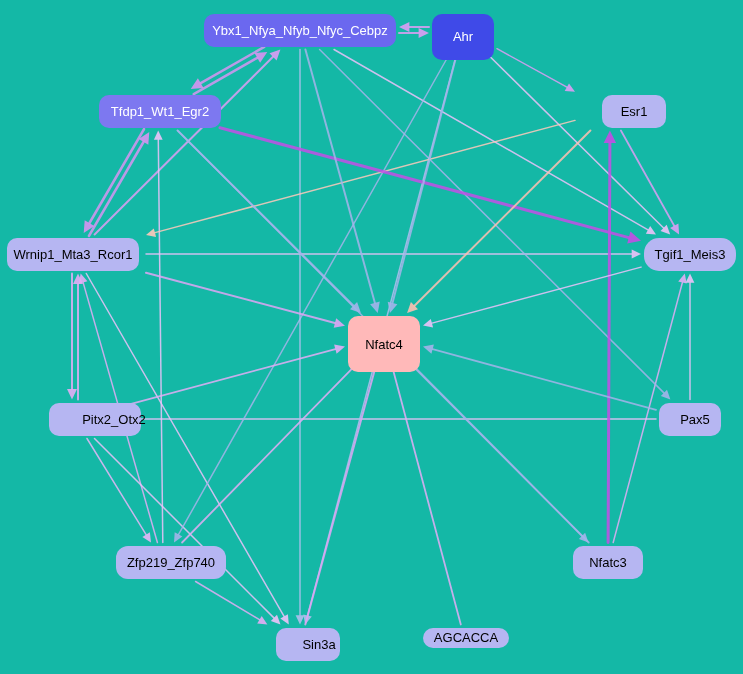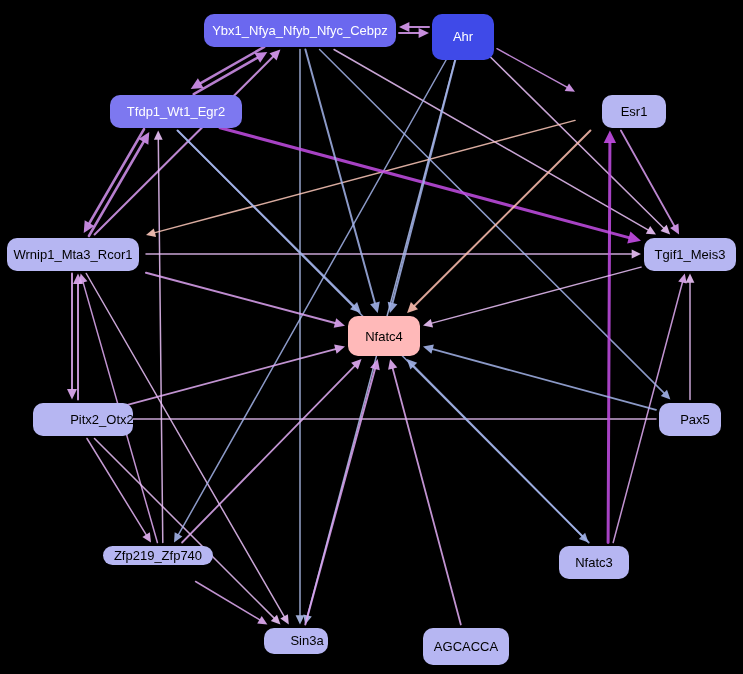--- a/index.html
+++ b/index.html
@@ -18,21 +18,21 @@
     font-size:13px;
     box-sizing:border-box;
     padding:0 6px;
     white-space:nowrap;
     cursor:default;
   }
 </style>
 </head>
 <body>
 
-<div class="canvas" id="graph" style="width: 743px; height: 674px; background: #000000;">
+<div class="canvas" id="graph" style="width: 743px; height: 674px; background: #14b8a6;">
     <svg width="743" height="674">
       <g>
         <line x1="264.3" y1="46.9" x2="200.7" y2="83.2" stroke="#d694f2" stroke-width="2.5" stroke-opacity="0.85" stroke-linecap="round"></line>
         <polygon points="190.7,88.9 197.9,78.3 203.5,88.1" fill="#d694f2" fill-opacity="0.9"></polygon>
       </g>
       <g>
         <line x1="193.7" y1="94.1" x2="257.3" y2="57.8" stroke="#d694f2" stroke-width="2.5" stroke-opacity="0.85" stroke-linecap="round"></line>
         <polygon points="267.3,52.1 260.1,62.7 254.5,52.9" fill="#d694f2" fill-opacity="0.9"></polygon>
       </g>
       <g>
@@ -199,46 +199,46 @@
         <line x1="460.8" y1="624.5" x2="392.7" y2="368.6" stroke="#e3adf6" stroke-width="1.8" stroke-opacity="0.85" stroke-linecap="round"></line>
         <polygon points="390.1,359.0 397.3,367.4 388.1,369.8" fill="#e3adf6" fill-opacity="0.9"></polygon>
       </g>
     </svg>
     <div class="node" style="left: 204px; top: 13.5px; width: 192px; height: 33px; background: rgb(107, 104, 239); color: rgb(255, 255, 255);">
       <span>Ybx1_Nfya_Nfyb_Nfyc_Cebpz</span>
     </div>
     <div class="node" style="left: 432px; top: 13.5px; width: 62px; height: 46px; background: rgb(63, 74, 232); color: rgb(255, 255, 255);">
       <span>Ahr</span>
     </div>
-    <div class="node" style="left: 110px; top: 94.5px; width: 132px; height: 33px; background: rgb(125, 120, 240); color: rgb(255, 255, 255);">
+    <div class="node" style="left: 99px; top: 94.5px; width: 122px; height: 33px; background: rgb(125, 120, 240); color: rgb(255, 255, 255);">
       <span>Tfdp1_Wt1_Egr2</span>
     </div>
     <div class="node" style="left: 578px; top: 94.5px; width: 64px; height: 33px; background: rgb(182, 182, 242); color: rgb(0, 0, 0); margin-left: 24px;">
       <span>Esr1</span>
     </div>
     <div class="node" style="left: 7px; top: 237.5px; width: 132px; height: 33px; background: rgb(182, 182, 242); color: rgb(0, 0, 0);">
       <span>Wrnip1_Mta3_Rcor1</span>
     </div>
-    <div class="node" style="left: 644px; top: 237.5px; width: 92px; height: 33px; background: rgb(182, 182, 242); color: rgb(0, 0, 0);">
+    <div class="node" style="left: 644px; top: 237.5px; width: 92px; height: 33px; background: rgb(182, 182, 242); color: rgb(0, 0, 0); border-radius: 15px;">
       <span>Tgif1_Meis3</span>
     </div>
-    <div class="node" style="left: 348px; top: 316px; width: 72px; height: 40px; background: rgb(255, 185, 185); color: rgb(0, 0, 0);">
+    <div class="node" style="left: 348px; top: 316px; width: 72px; height: 56px; background: rgb(255, 185, 185); color: rgb(0, 0, 0);">
       <span>Nfatc4</span>
     </div>
-    <div class="node" style="left: 33px; top: 402.5px; width: 100px; height: 33px; background: rgb(182, 182, 242); color: rgb(0, 0, 0); padding-left: 44px;">
+    <div class="node" style="left: 49px; top: 402.5px; width: 92px; height: 33px; background: rgb(182, 182, 242); color: rgb(0, 0, 0); padding-left: 44px;">
       <span>Pitx2_Otx2</span>
     </div>
     <div class="node" style="left: 659px; top: 402.5px; width: 62px; height: 33px; background: rgb(182, 182, 242); color: rgb(0, 0, 0); padding-left: 16px;">
       <span>Pax5</span>
     </div>
-    <div class="node" style="left: 103px; top: 545.5px; width: 110px; height: 19px; background: rgb(182, 182, 242); color: rgb(0, 0, 0);">
+    <div class="node" style="left: 116px; top: 545.5px; width: 110px; height: 33px; background: rgb(182, 182, 242); color: rgb(0, 0, 0); border-radius: 12px;">
       <span>Zfp219_Zfp740</span>
     </div>
-    <div class="node" style="left: 559px; top: 545.5px; width: 70px; height: 33px; background: rgb(182, 182, 242); color: rgb(0, 0, 0);">
+    <div class="node" style="left: 573px; top: 545.5px; width: 70px; height: 33px; background: rgb(182, 182, 242); color: rgb(0, 0, 0);">
       <span>Nfatc3</span>
     </div>
-    <div class="node" style="left: 264px; top: 627.5px; width: 64px; height: 26px; background: rgb(182, 182, 242); color: rgb(0, 0, 0); padding-left: 28px;">
+    <div class="node" style="left: 276px; top: 627.5px; width: 64px; height: 33px; background: rgb(182, 182, 242); color: rgb(0, 0, 0); padding-left: 28px;">
       <span>Sin3a</span>
     </div>
-    <div class="node" style="left: 423px; top: 627.5px; width: 86px; height: 37px; background: rgb(182, 182, 242); color: rgb(0, 0, 0);">
+    <div class="node" style="left: 423px; top: 627.5px; width: 86px; height: 20px; background: rgb(182, 182, 242); color: rgb(0, 0, 0);">
       <span>AGCACCA</span>
     </div>
   </div>
 
 </body></html>

